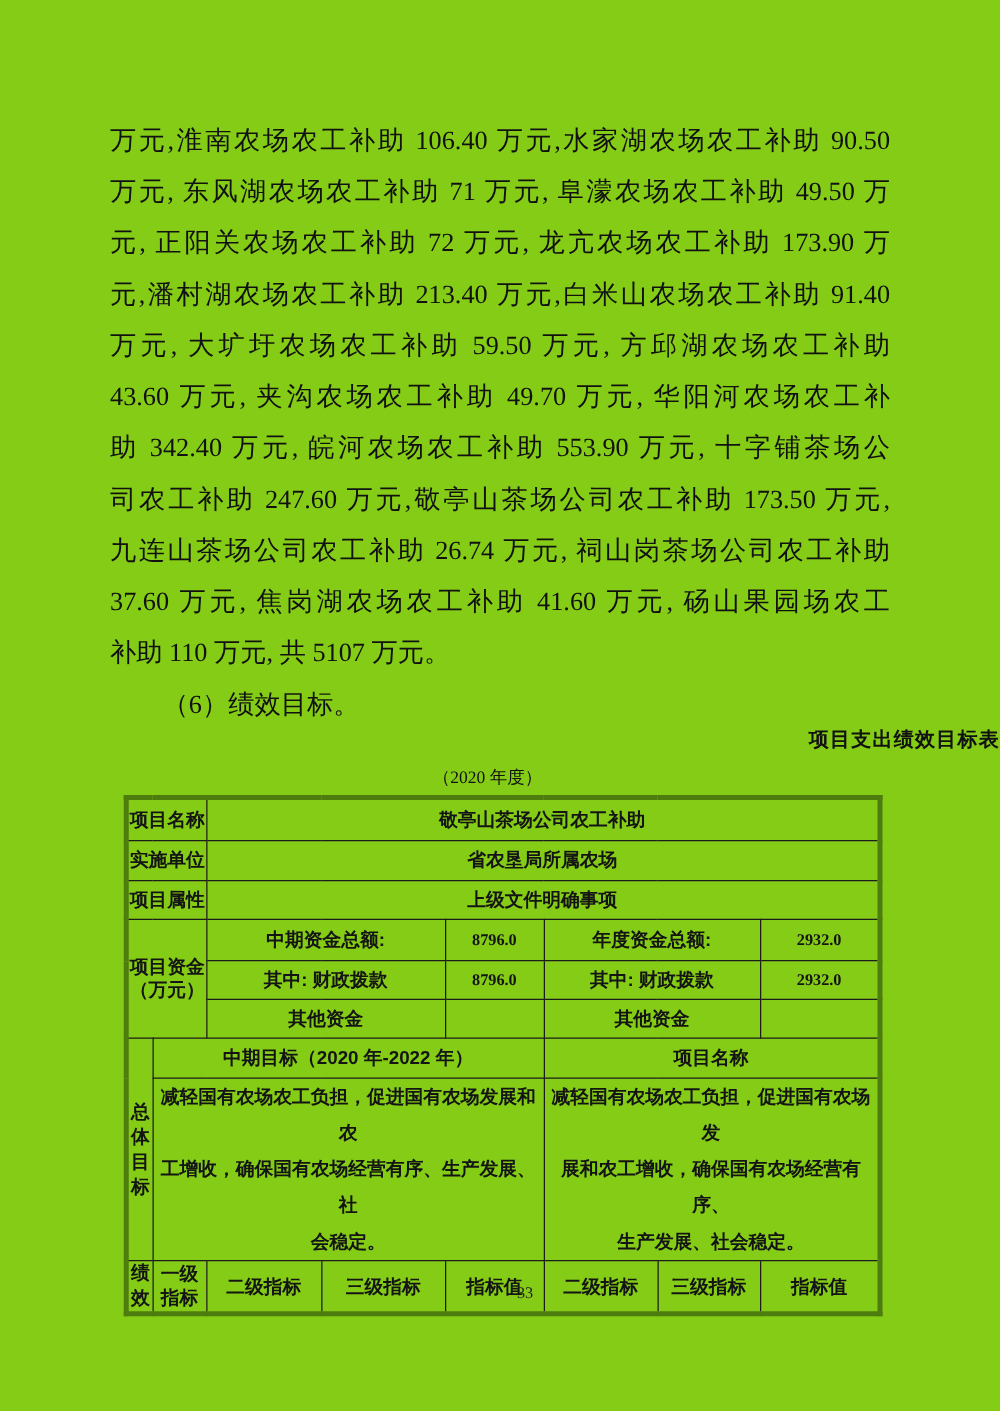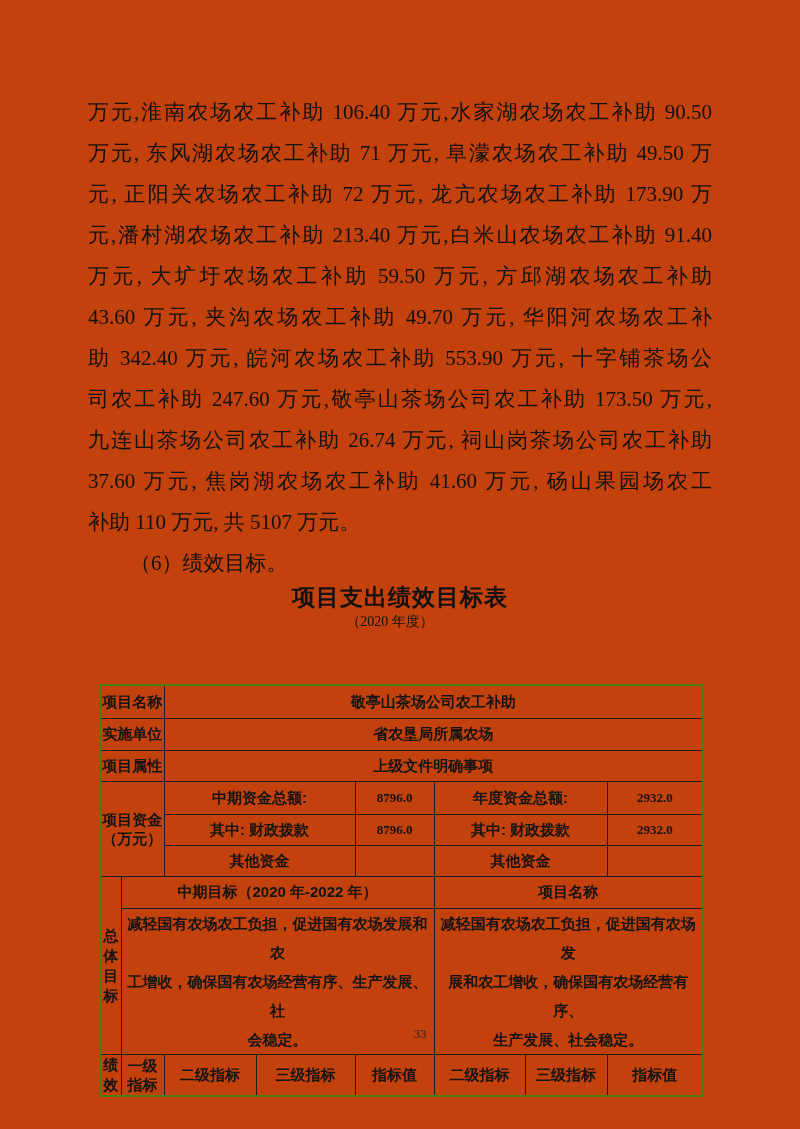--- a/index.html
+++ b/index.html
@@ -1,46 +1,46 @@
 <!DOCTYPE html>
 <html><head>
 <meta charset="utf-8">
 <style>
   html,body { margin:0; padding:0; background:#e8e8e8; }
   .page {
     position:relative; width:800px; height:1129px; margin:0 auto;
-    background:#c2410c; color:#1a1a1a; overflow:hidden;
+    background:#84cc16; color:#1a1a1a; overflow:hidden;
     font-family:"Liberation Serif", serif;
   }
   
   .body-text {
     position:absolute; left:88px; top:92px; width:624px;
     font-size:21px; line-height:41px; color:#111;
   }
   .jline { text-align:justify; text-align-last:justify; }
   .plainline { text-align:left; }
   .indentline { text-align:left; text-indent:42px; }
 
   
   .tbl-title {
-    position:absolute; left:0; top:582px; width:800px; text-align:center;
+    position:absolute; left:0; top:582px; width:800px; text-align:right;
     font-family:"Liberation Sans", sans-serif; font-weight:bold;
-    font-size:23px; color:#111; letter-spacing:1px;
+    font-size:16px; color:#111; letter-spacing:1px;
   }
   .tbl-subtitle {
     position:absolute; left:0; top:613px; width:780px; text-align:center;
     font-size:14px; color:#111;
   }
 
   
   table.goal-table {
     position:absolute; left:99px; top:636px;
     border-collapse:collapse; table-layout:fixed; width:604px;
-    border:2px solid #4d7c0f;
-    font-family:"Liberation Sans", sans-serif; font-size:15px; color:#141414;margin-top:48px;
+    border:4px solid #4d7c0f;
+    font-family:"Liberation Sans", sans-serif; font-size:15px; color:#141414;
   }
   table.goal-table td {
     border:1.5px solid #1c1c1c; vertical-align:middle;
     text-align:center; font-weight:bold; padding:0;
     overflow:hidden;
   }
   tr.h32 td { height:32px; } tr.h31 td { height:31px; } tr.h30 td { height:30px; }
   tr.h89 td { height:89px; } tr.h40 td { height:40px; }
   td.left  { text-align:left; padding-left:3px; }
   td.num   { text-align:right; padding-right:3px; font-weight:normal;

